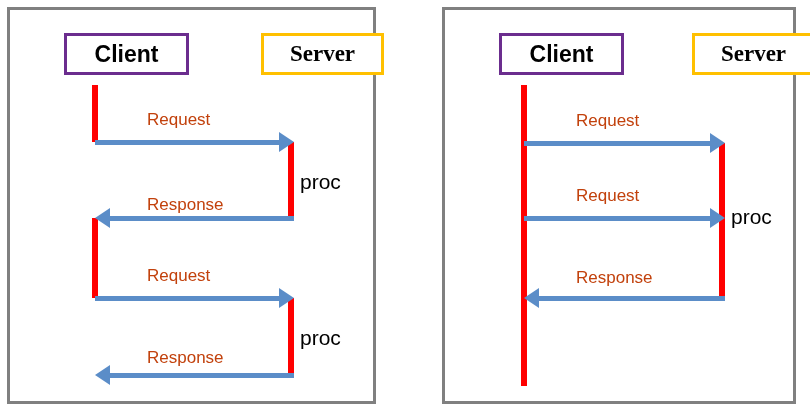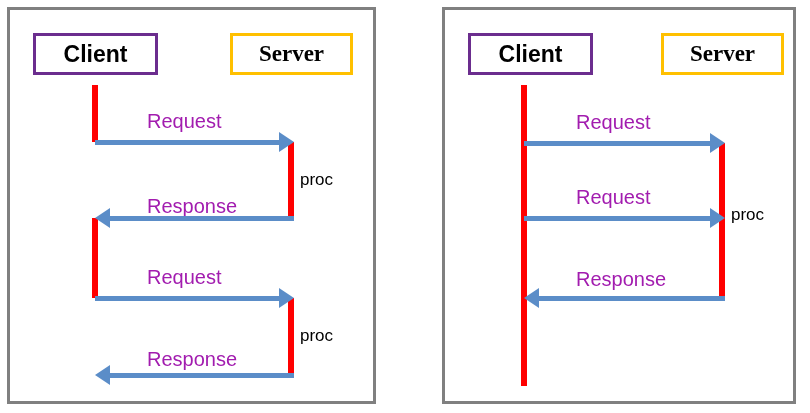--- a/index.html
+++ b/index.html
@@ -34,20 +34,21 @@
     position: absolute;
     box-sizing: border-box;
     background: #ffffff;
     display: flex;
     align-items: center;
     justify-content: center;
     font-weight: bold;
     font-size: 23px;
     color: #000000;
     letter-spacing: 0px;
+    margin-left: 31px;
   }
   .actor-client { border: 3px solid #6B2D8E; }
   .actor-server { border: 3px solid #FFC000; font-family: Liberation Serif, serif; }
 
   
   .lifeline {
     position: absolute;
     background: #FF0000;
     width: 6px;
   }
@@ -78,27 +79,27 @@
   .msg.to-right .shaft { left: 0; right: 12px; }
   .msg.to-left .head {
     left: 0;
     border-right: 15px solid #5B8DC8;
   }
   .msg.to-left .shaft { left: 12px; right: 0; }
 
   
   .msg-label {
     position: absolute;
-    font-size: 20px;
-    color: #a21caf;
+    font-size: 17px;
+    color: #c2410c;
     white-space: nowrap;
   }
   .proc-label {
     position: absolute;
-    font-size: 17px;
+    font-size: 21px;
     color: #000000;
     white-space: nowrap;
   }
 </style>
 </head>
 <body>
 
 <div class="panel" id="panel-left">
   <div class="diagram">
 

